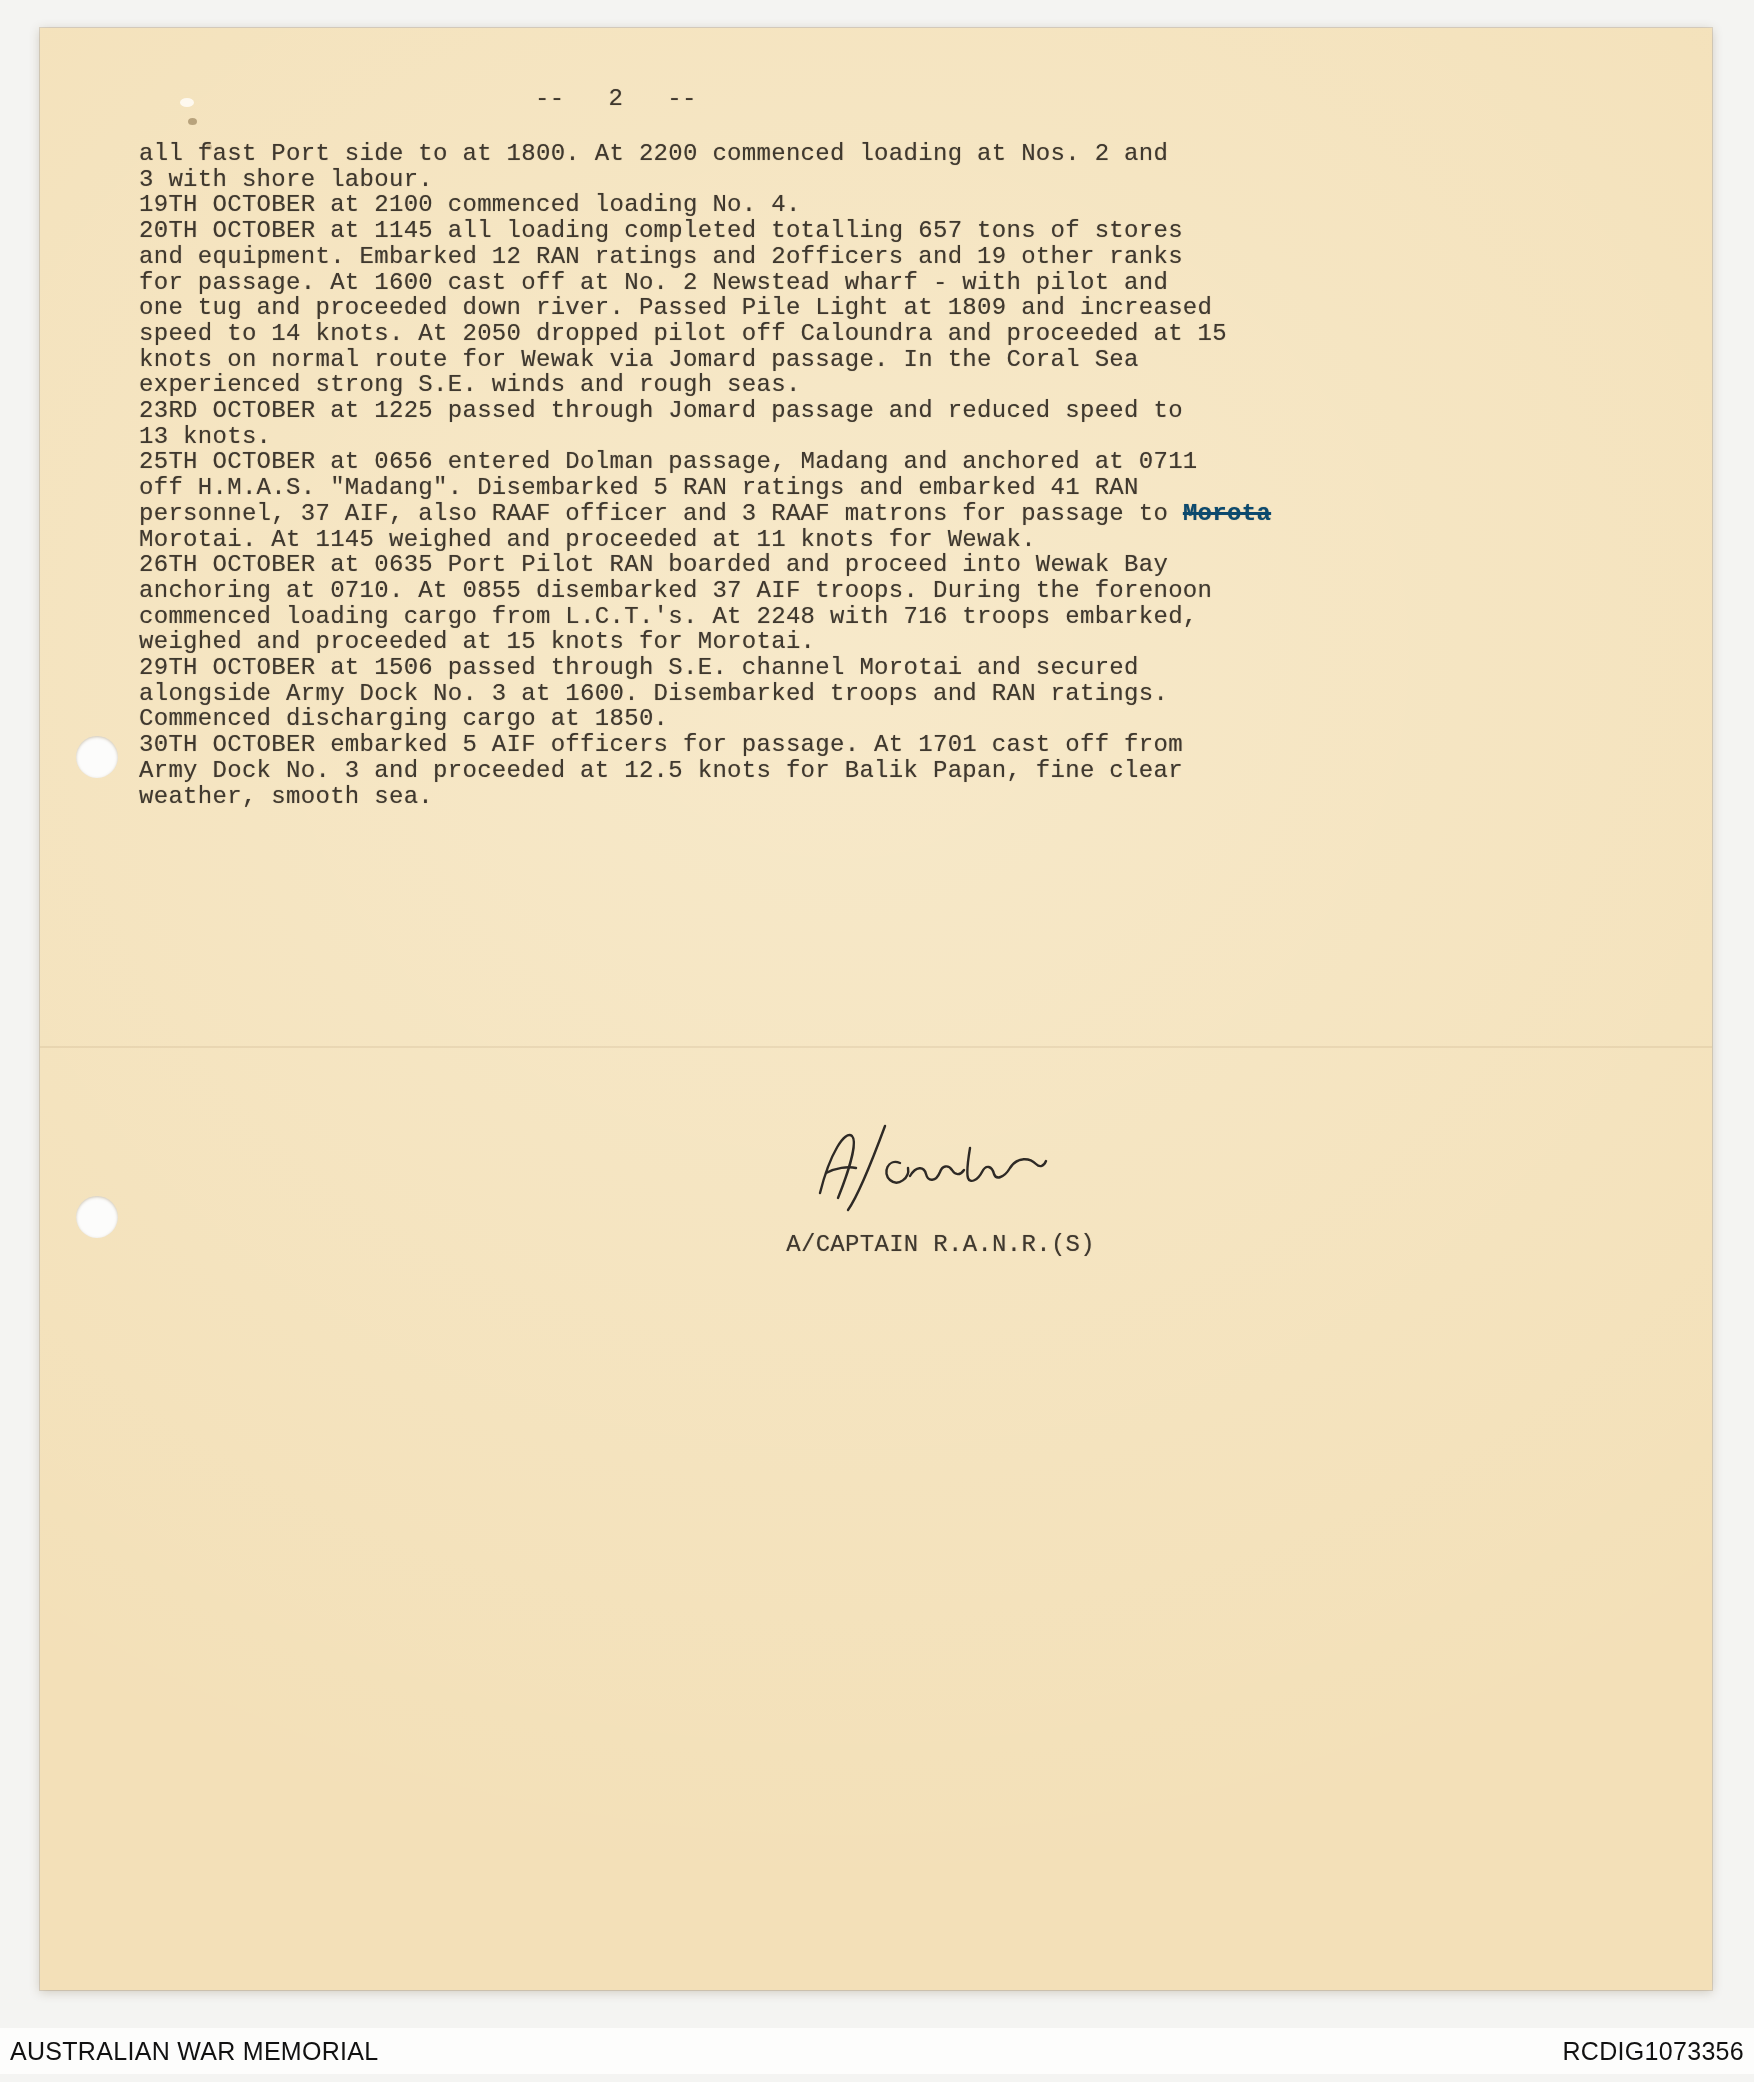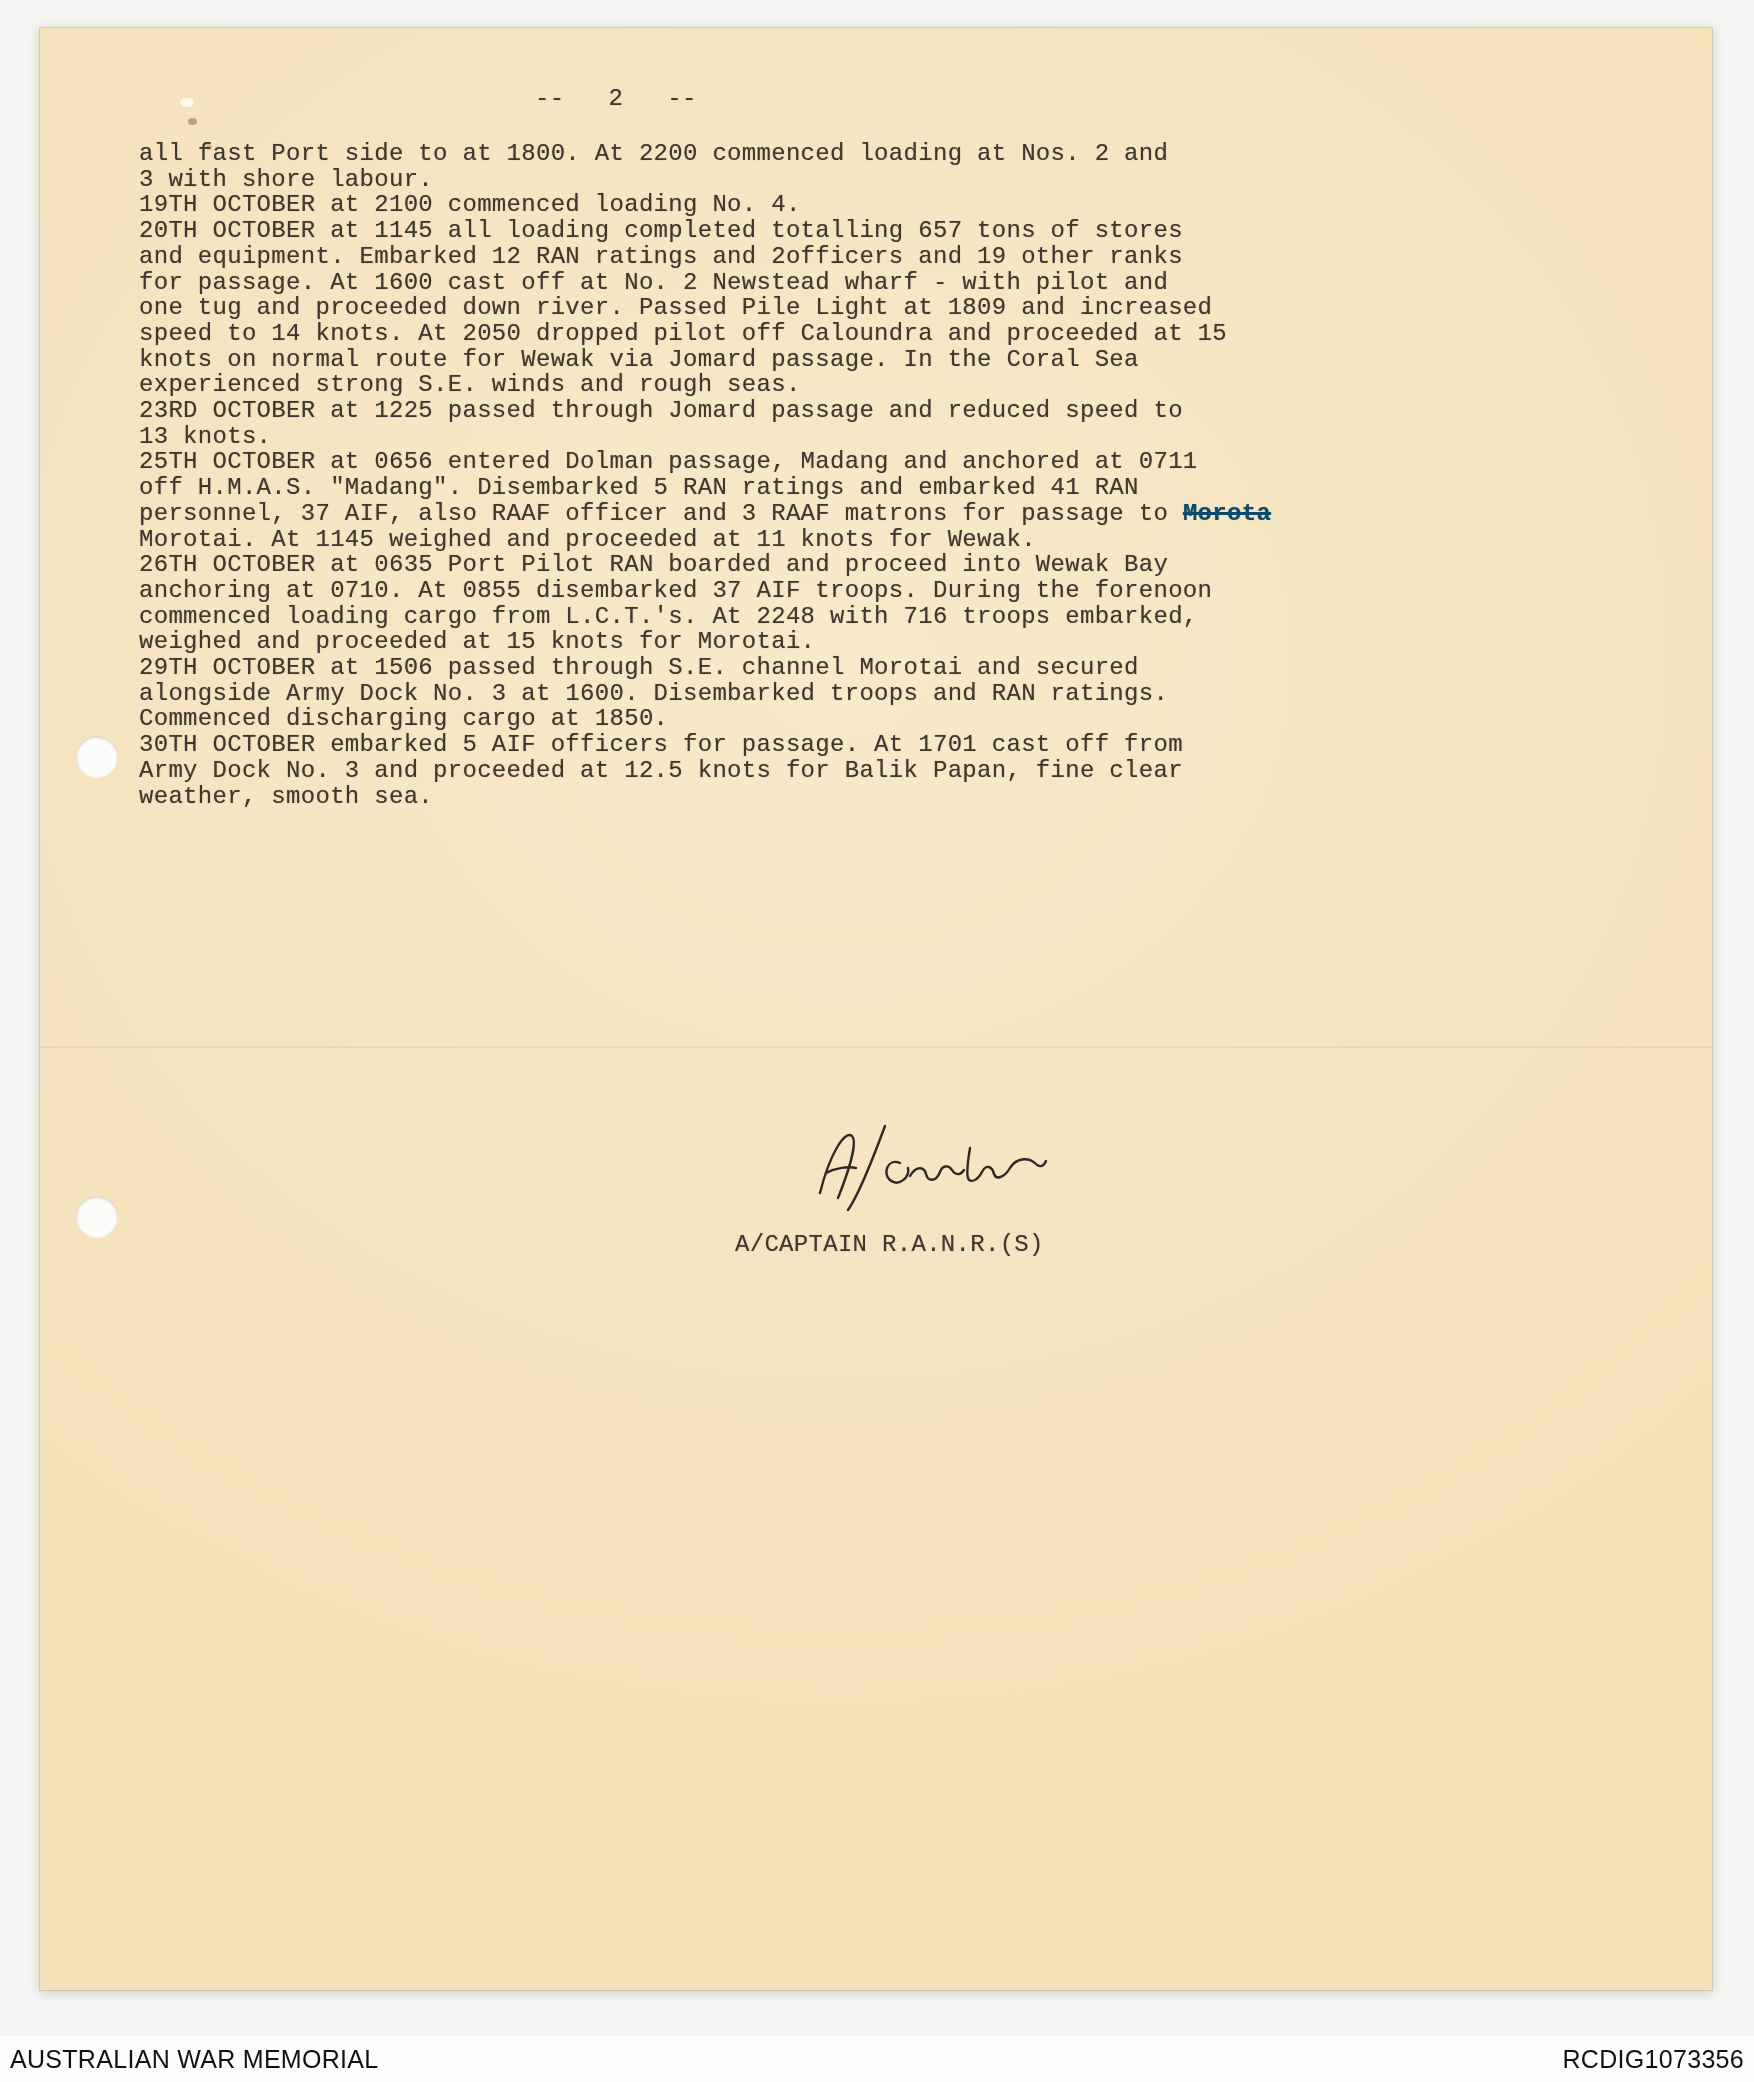--- a/index.html
+++ b/index.html
@@ -57,20 +57,21 @@
     font-weight: bold;
     text-decoration: line-through;
     text-decoration-thickness: 3px;
     color: #0c4a6e;
   }
   .signature-block {
     position: absolute;
     left: 735px;
     top: 1118px;
     width: 360px;
+    text-align: right;
   }
   .signature-svg {
     display: block;
     margin-left: 55px;
   }
   .signed-title {
     margin-top: 14px;
   }
   .punch-hole {
     position: absolute;
@@ -95,21 +96,21 @@
     left: 40px;
     width: 1672px;
     top: 1046px;
     height: 2px;
     background: rgba(130,100,55,0.10);
   }
   .footer {
     position: absolute;
     left: 0;
     right: 0;
-    bottom: 0;
+    bottom: 8px;
     height: 46px;
     display: flex;
     justify-content: space-between;
     align-items: center;
     padding: 0 10px;
     background: #fdfdfc;
     box-sizing: border-box;
   }
   .footer-text {
     font-family: "Liberation Sans", sans-serif;

